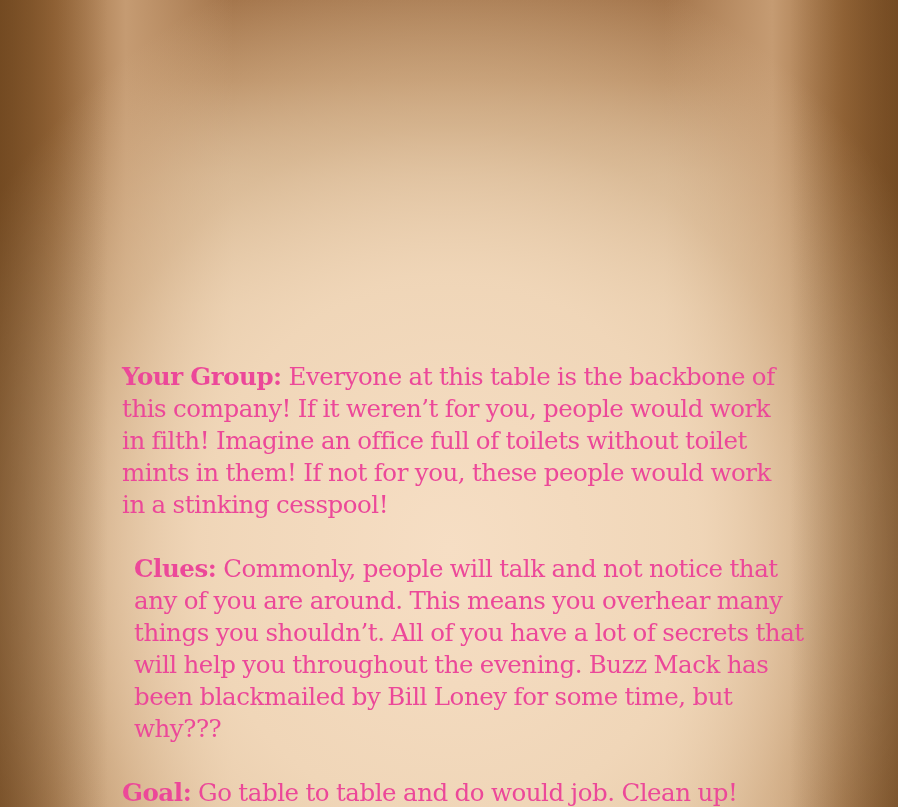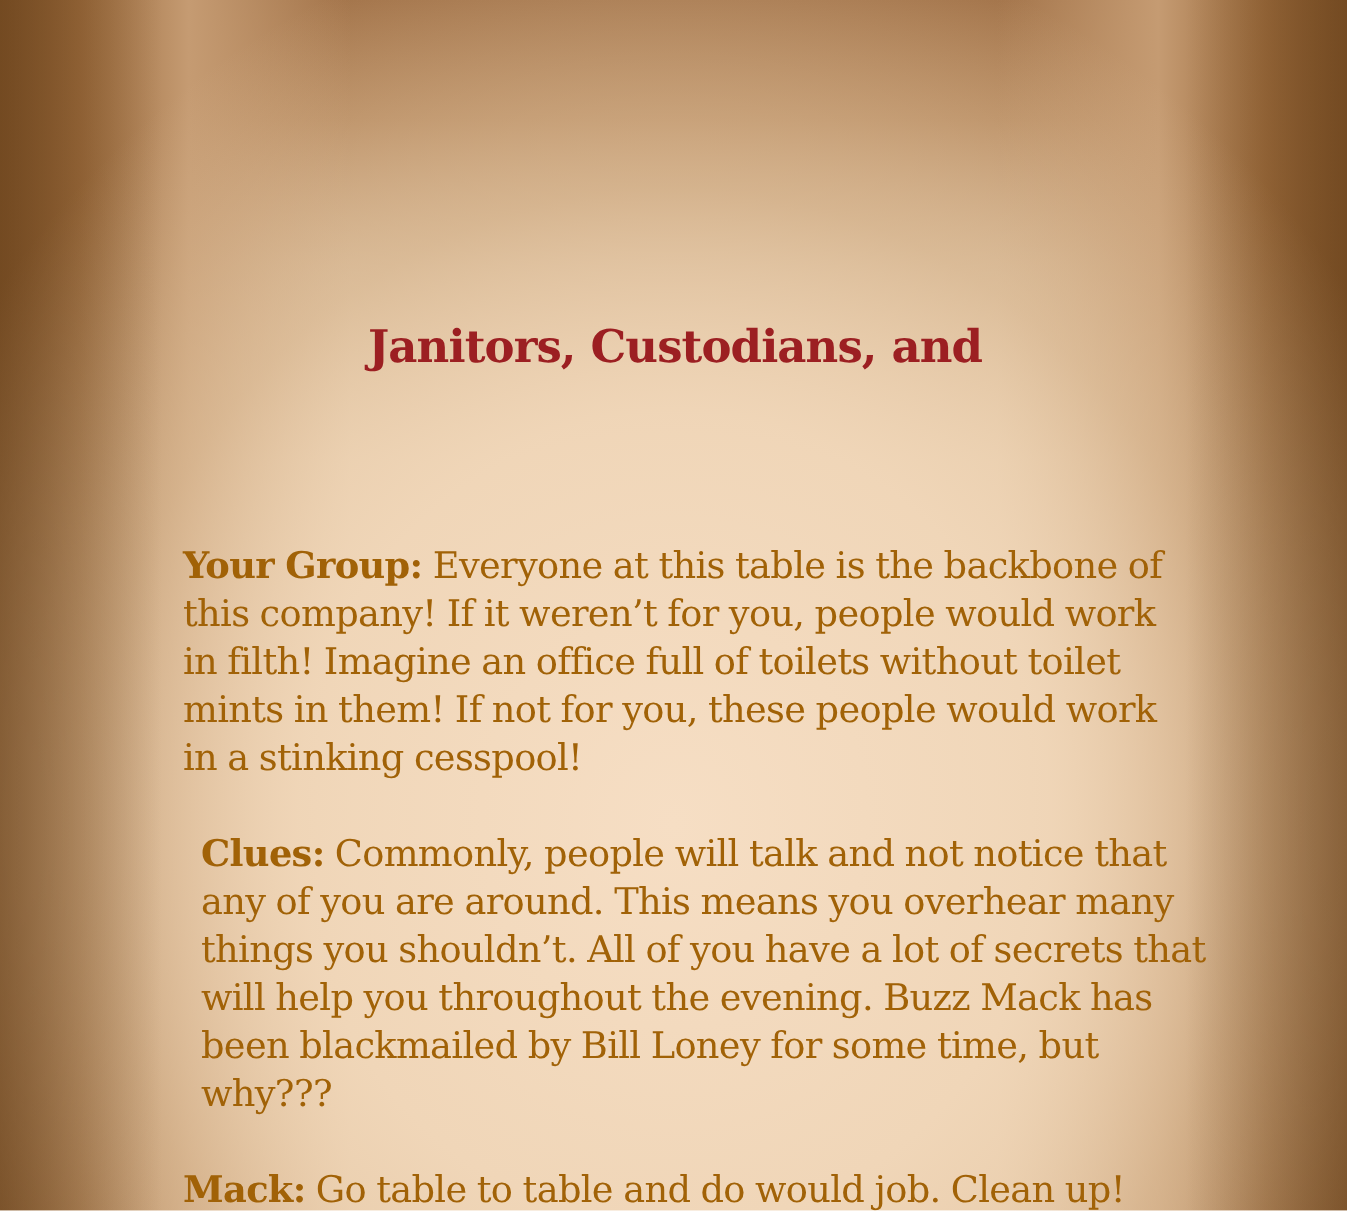--- a/index.html
+++ b/index.html
@@ -44,21 +44,21 @@
       font-weight: bold;
       font-size: 30px;
       line-height: 47px;
       text-align: center;
       margin: 0;
       width: 656px;
       letter-spacing: -0.6px;
     }
     .title span { display: block; }
     .section {
-      color: #a16207;
+      color: #ec4899;
       font-size: 24.5px;
       line-height: 32px;
       margin: 0;
       letter-spacing: -0.45px;
       word-spacing: -0.5px;
     }
     .section .label {
       font-weight: bold;
     }
     .sec-group { position: absolute; top: 153px; left: 0; width: 670px; }
@@ -66,30 +66,29 @@
     .sec-goal  { position: absolute; top: 569px; left: 0; width: 670px; }
   </style>
 </head>
 <body>
 
 <div class="parchment"></div>
 <div class="edge-shade"></div>
 
 <div class="content">
   <h1 class="title">
-    <span>Janitors, Custodians, and</span>
   </h1>
 
   <p class="section sec-group">
     <span class="label">Your Group:</span>
     <span>Everyone at this table is the backbone of this company! If it weren’t for you, people would work in filth! Imagine an office full of toilets without toilet mints in them! If not for you, these people would work in a stinking cesspool!</span>
   </p>
 
   <p class="section sec-clues">
     <span class="label">Clues:</span>
     <span>Commonly, people will talk and not notice that any of you are around. This means you overhear many things you shouldn’t. All of you have a lot of secrets that will help you throughout the evening. Buzz Mack has been blackmailed by Bill Loney for some time, but why???</span>
   </p>
 
   <p class="section sec-goal">
-    <span class="label">Mack:</span>
+    <span class="label">Goal:</span>
     <span>Go table to table and do would job. Clean up!</span>
   </p>
 </div>
 
 </body></html>

